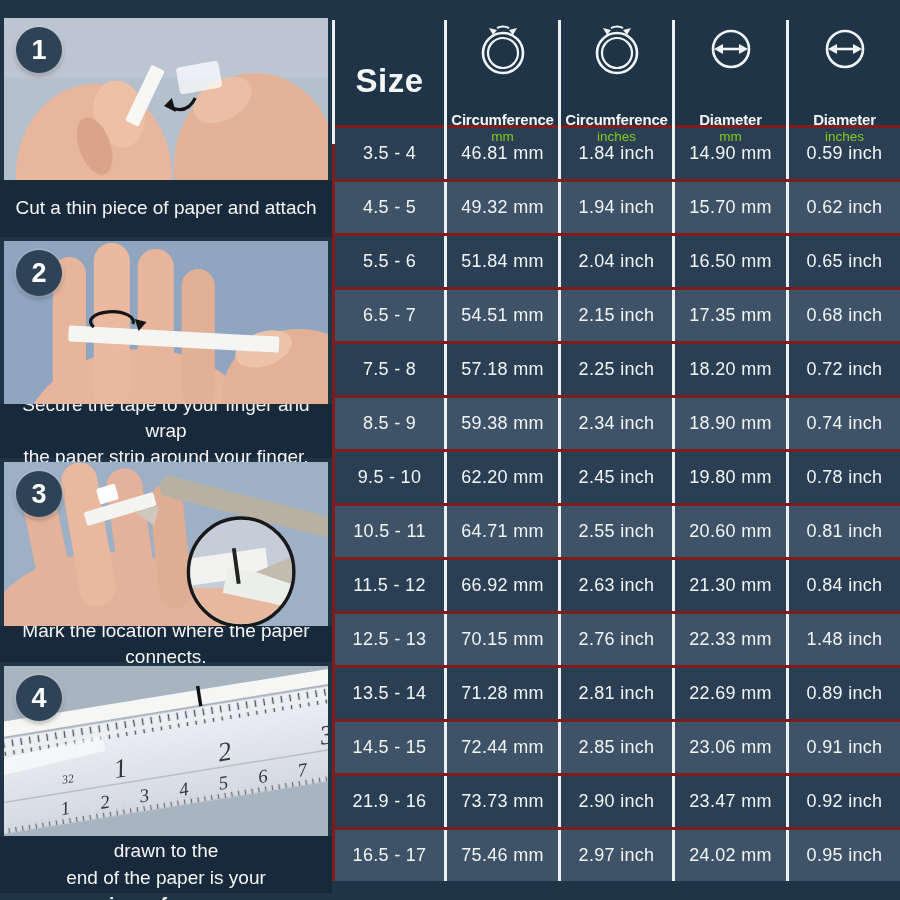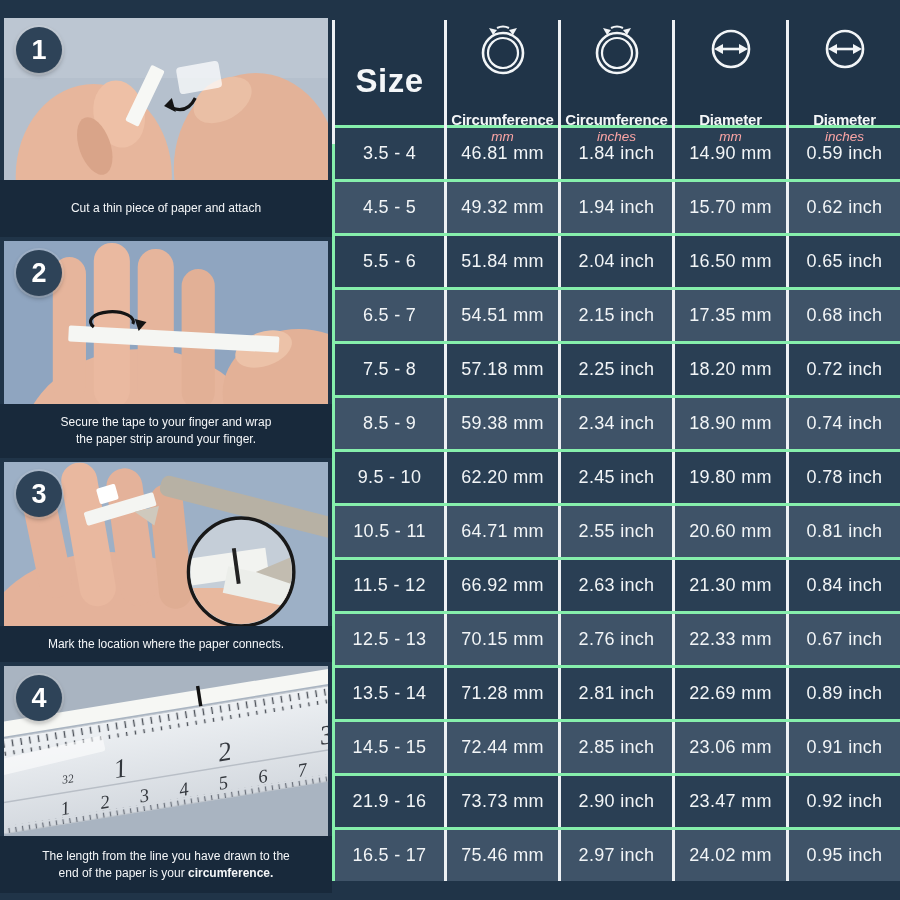--- a/index.html
+++ b/index.html
@@ -22,21 +22,21 @@
   .photo svg { display: block; width: 100%; height: 100%; }
   .badge {
     position: absolute; top: 9px; left: 12px; width: 46px; height: 46px;
     border-radius: 50%; background: #2e4358;
     display: flex; align-items: center; justify-content: center;
     color: #fff; font-size: 27px; font-weight: bold;
     box-shadow: 0 0 0 2px rgba(255,255,255,0.18), 0 2px 5px rgba(0,0,0,0.35);
   }
   .caption {
     background: #18293b; color: #f4f6f8;
-    font-size: 12px; line-height: 1.38; text-align: center;
+    font-size: 19px; line-height: 1.38; text-align: center;
     display: flex; align-items: center; justify-content: center;
     padding: 17px 6px;
   }
   .caption b { font-weight: bold; }
   .gap4 { height: 4px; flex: none; }
   .h-cap2 { height: 57px; }
   .h-cap2b { height: 54px; }
   .h-cap1 { height: 36px; }
   .ph1 { height: 162px; }
   .ph2 { height: 163px; }
@@ -49,24 +49,24 @@
     height: 125px; flex: none;
     padding: 18px 0 0 3px;
     display: grid; grid-template-columns: 109px 111px 111px 111px 111px; gap: 0 3px;
   }
   .rt-hcell { position: relative; display: flex; flex-direction: column; align-items: center; justify-content: flex-start; }
   .rt-hcell::before { content: ""; position: absolute; left: -3px; top: 2px; bottom: 0; width: 3px; background: #eef1f4; }
   .size-cell-header { justify-content: center; }
   .size-title { font-size: 33px; font-weight: bold; letter-spacing: 0.5px; color: #f4f6f8; }
   .icon-wrap { height: 62px; display: flex; align-items: center; justify-content: center; }
   .col-label { font-size: 15px; font-weight: bold; letter-spacing: -0.2px; white-space: nowrap; color: #f4f6f8; margin-top: 31px; }
-  .col-unit { font-size: 13.5px; color: #fca5a5; margin-top: 1px; font-style: italic; }
+  .col-unit { font-size: 13.5px; color: #84cc16; margin-top: 1px; }
 
   .rt-body {
-    background: #86efac;
+    background: #7f1d1d;
     padding: 3px 0 0 3px;
     display: flex; flex-direction: column; gap: 3px;
     flex: none;
   }
   .rt-row { display: grid; grid-template-columns: 109px 111px 111px 111px 111px; gap: 0 3px; height: 51px; background: #eef1f4; }
   .rt-row .cell {
     display: flex; align-items: center; justify-content: center;
     font-size: 18px; letter-spacing: 0.3px; color: #f2f5f7; white-space: nowrap;
   }
   .row-dark .cell { background: #2a3f54; }
@@ -359,21 +359,21 @@
     <div class="cell">2.63 inch</div>
     <div class="cell">21.30 mm</div>
     <div class="cell">0.84 inch</div>
   </div>
 
   <div class="rt-row row-light">
     <div class="cell">12.5 - 13</div>
     <div class="cell">70.15 mm</div>
     <div class="cell">2.76 inch</div>
     <div class="cell">22.33 mm</div>
-    <div class="cell">0.67 inch</div>
+    <div class="cell">1.48 inch</div>
   </div>
 
   <div class="rt-row row-dark">
     <div class="cell">13.5 - 14</div>
     <div class="cell">71.28 mm</div>
     <div class="cell">2.81 inch</div>
     <div class="cell">22.69 mm</div>
     <div class="cell">0.89 inch</div>
   </div>
 

